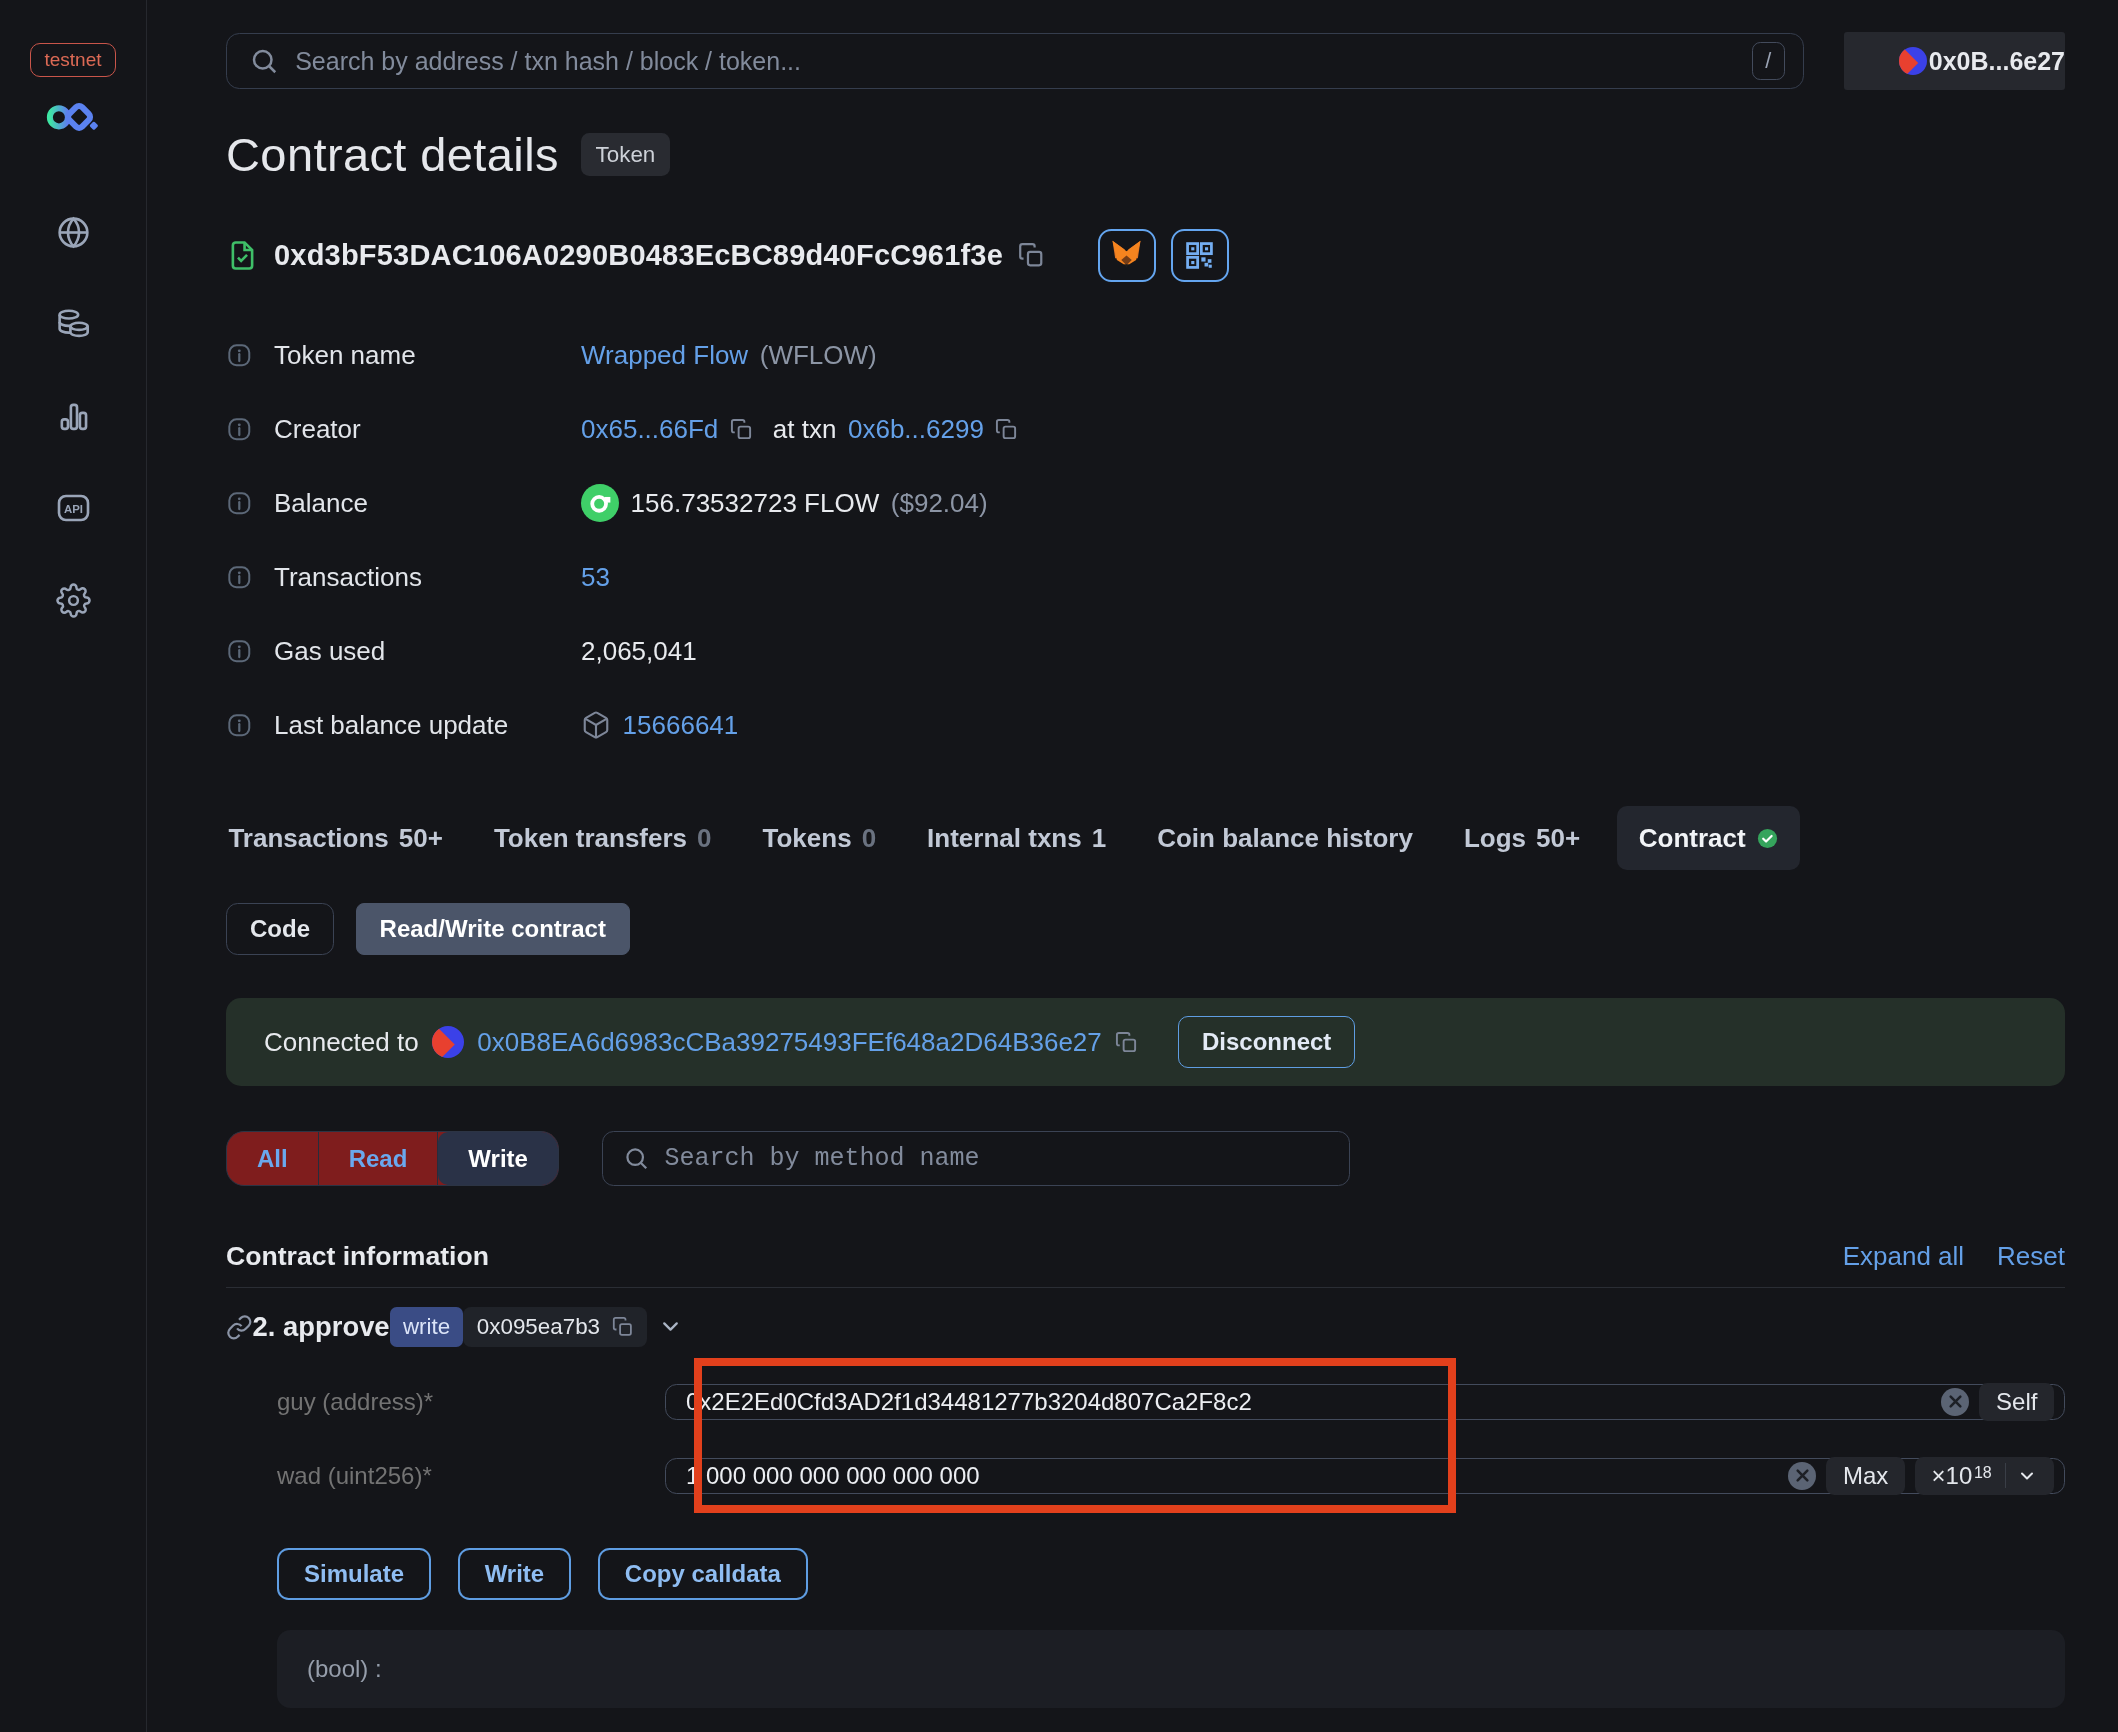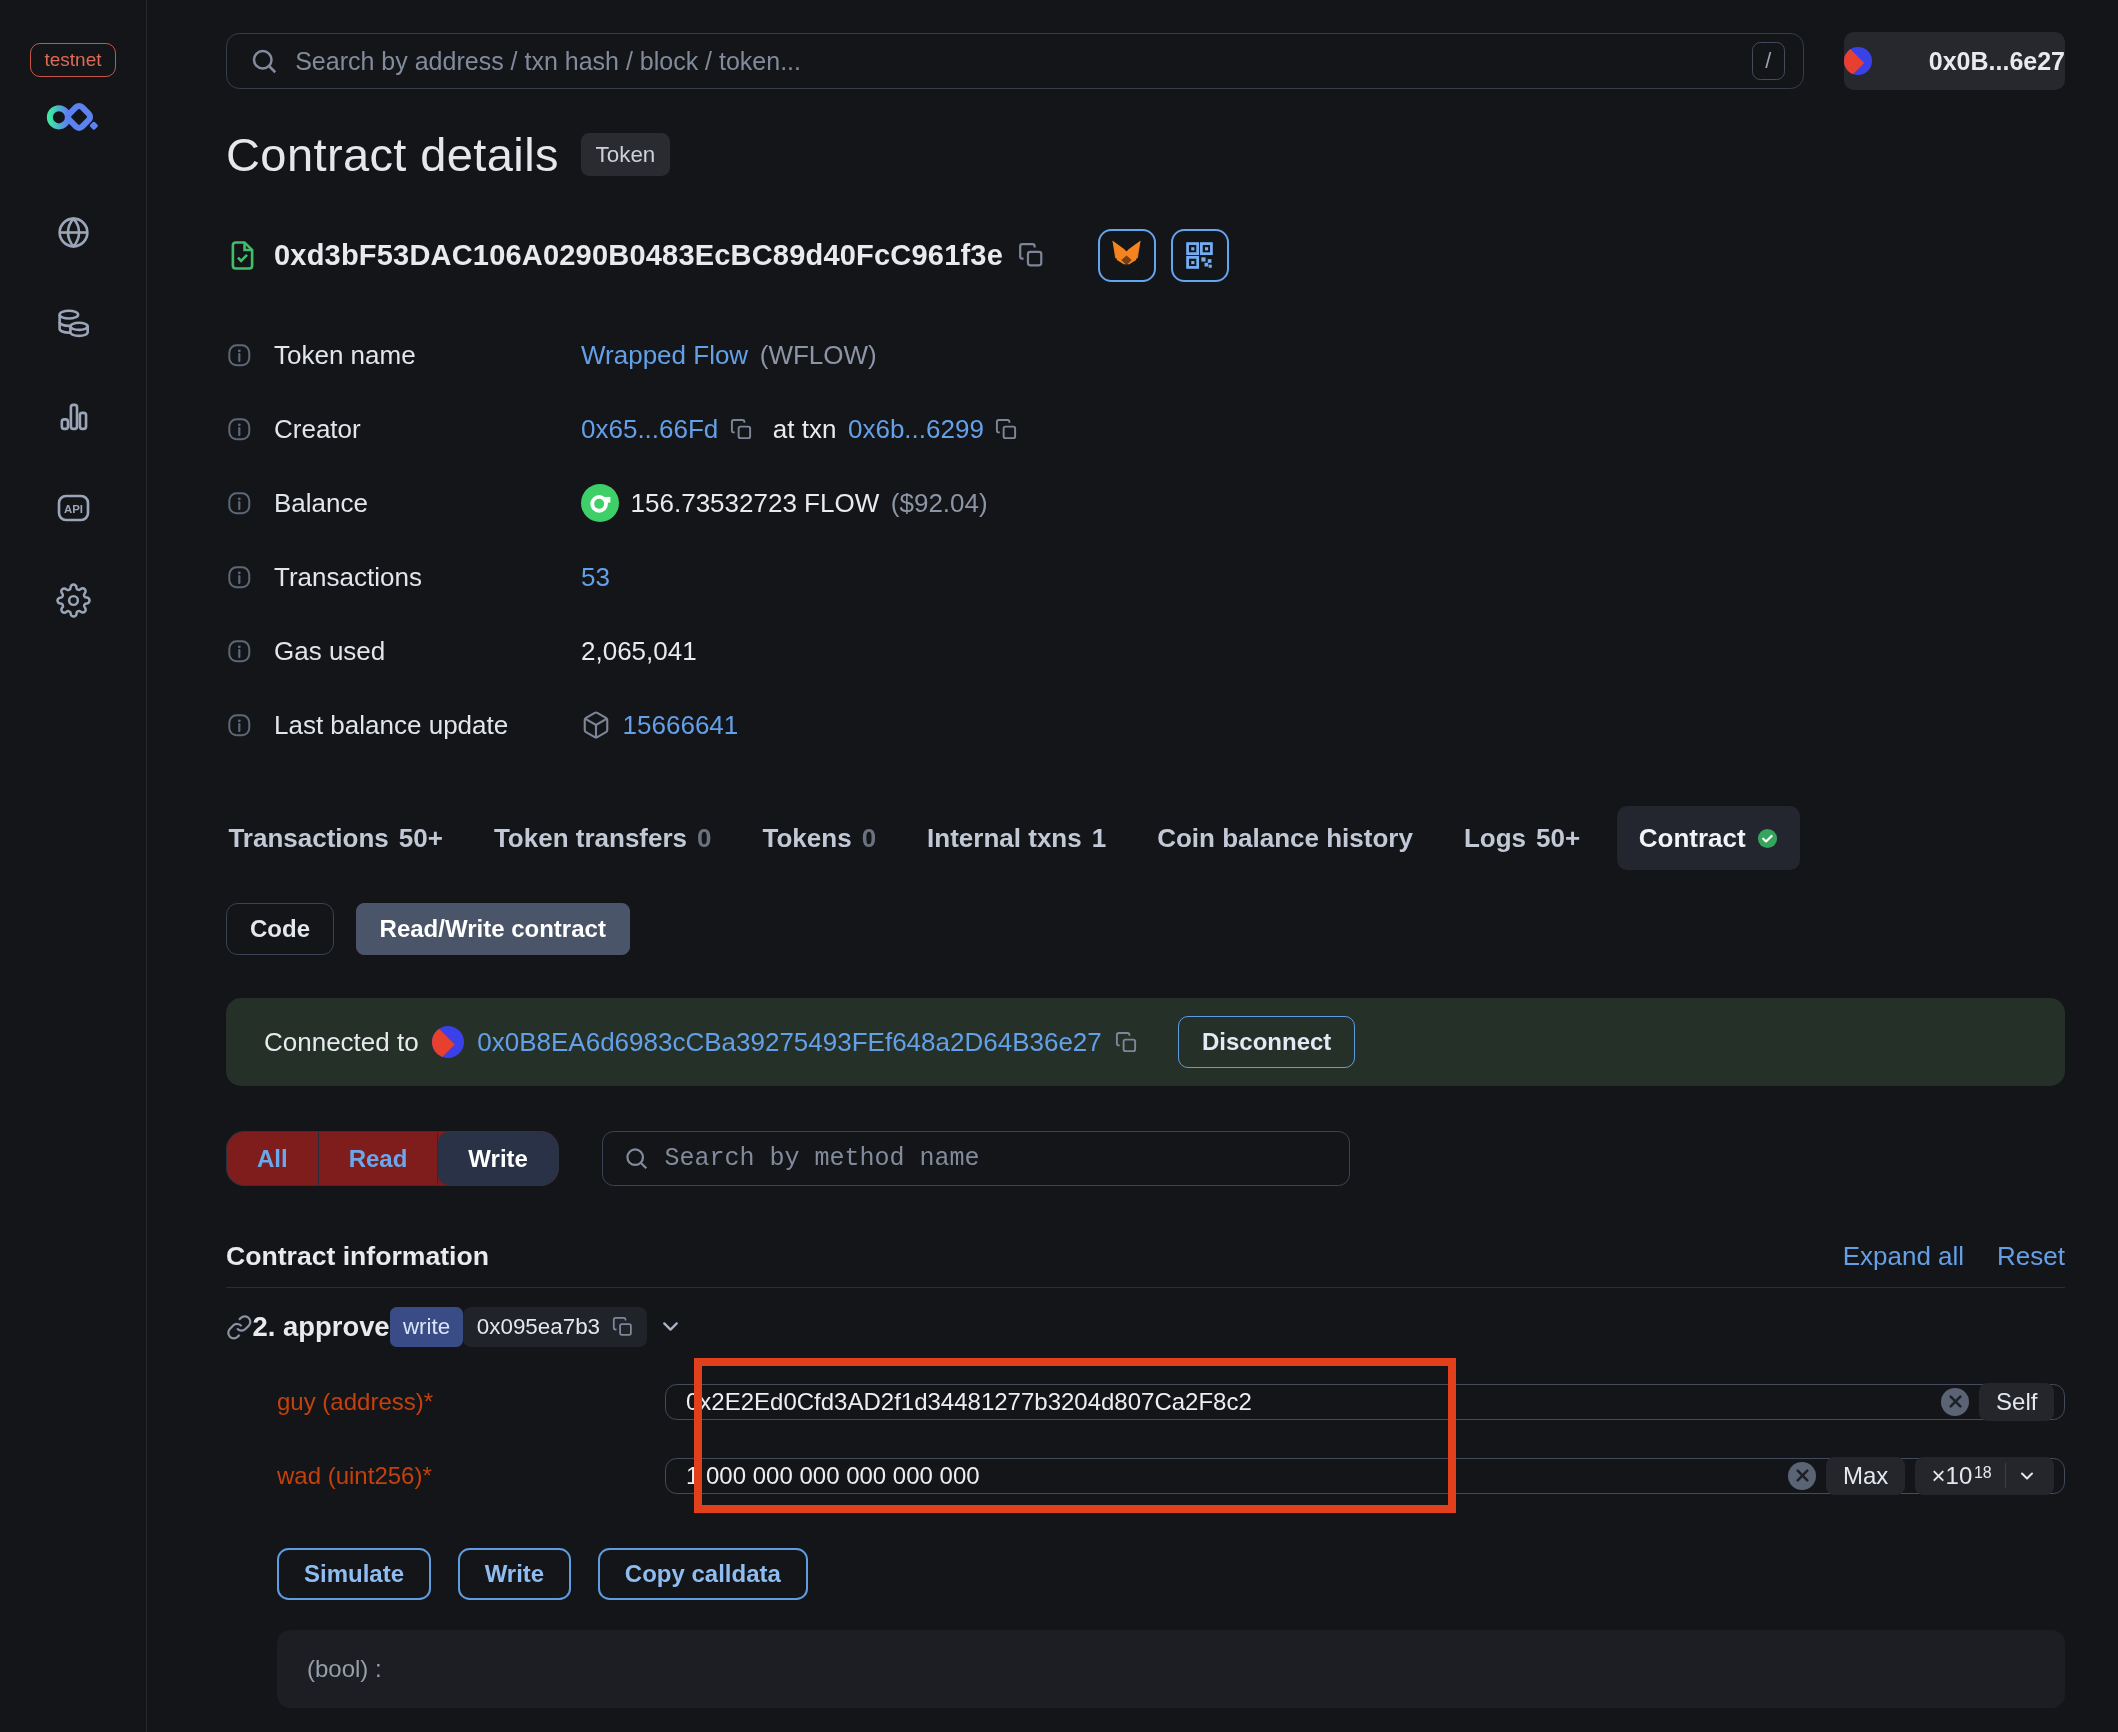--- a/index.html
+++ b/index.html
@@ -16,21 +16,21 @@
   .logo{margin-top:21.6px;}
   .nav{margin-top:80px;display:flex;flex-direction:column;gap:55px;align-items:center;}
   .nav-ic{width:37px;height:37px;display:flex;align-items:center;justify-content:center;cursor:pointer;}
   
   .main{position:absolute;left:147px;top:0;right:0;bottom:0;padding:32px 53px 0 79px;}
   .hdr{display:flex;align-items:center;gap:40px;}
   .search{flex:1;height:56px;border:1.7px solid #353d4d;border-radius:13.3px;display:flex;align-items:center;padding:0 18.3px 0 21.6px;gap:16.6px;background:transparent;}
   .search input{flex:1;background:transparent;border:0;outline:none;color:var(--txt);font-size:25px;}
   .search input::placeholder{color:#828b9c;}
   .kbd{width:33px;height:38px;border:1.7px solid #434b5c;border-radius:8.3px;color:#9aa3b4;font-size:21.6px;display:flex;align-items:center;justify-content:center;}
-  .wallet{width:221px;height:58px;background:#26282e;border-radius:10px;display:flex;align-items:center;justify-content:space-between;gap:2px;font-size:25px;font-weight:700;cursor:pointer;}
+  .wallet{width:221px;height:58px;background:#26282e;border-radius:3px;display:flex;align-items:center;justify-content:flex-end;gap:2px;font-size:25px;font-weight:700;cursor:pointer;}
   .avatar{position:relative;width:28px;height:28px;border-radius:50%;background:#3b41e8;overflow:hidden;flex:0 0 auto;}
   .avatar::after{content:"";position:absolute;width:72%;height:72%;background:#e8402f;transform:rotate(45deg);left:-16%;top:22%;}
   .titlebar{margin-top:37px;display:flex;align-items:center;gap:21.6px;}
   .title{font-size:47px;font-weight:500;color:#e5e7eb;letter-spacing:0.4px;}
   .type-badge{background:#292b31;border-radius:8.3px;padding:8.3px 15px;font-size:22.4px;color:#cdd1d8;}
   .addr-row{margin-top:47px;display:flex;align-items:center;gap:15px;height:53px;}
   .addr{font-size:29px;font-weight:600;letter-spacing:0.2px;}
   .ic-btn{width:58px;height:53px;border:2.5px solid #64a5ef;border-radius:13.3px;display:flex;align-items:center;justify-content:center;cursor:pointer;background:transparent;}
   .copy{cursor:pointer;display:flex;}
   
@@ -70,21 +70,21 @@
   .seclinks{display:flex;gap:33px;font-size:26px;}
   .divider{margin-top:15px;height:0.8px;background:#2a2d34;}
   .mrow{margin-top:20px;display:flex;align-items:center;height:38px;}
   .mname{font-size:27.4px;font-weight:600;}
   .wbadge{background:#3a4c85;color:#dbe4f8;border-radius:6.6px;padding:6.6px 13.3px;font-size:22.4px;font-weight:500;}
   .selbadge{background:#202329;border-radius:8px;padding:6.6px 13.3px;font-size:22.4px;display:flex;align-items:center;gap:11.6px;color:#e4e7ec;}
   
   .params{position:relative;margin-top:30px;}
   .prow{display:flex;align-items:center;height:52px;}
   .prow + .prow{margin-top:21.6px;}
-  .plabel{width:439px;padding-left:51px;font-size:24px;color:#c2410c;}
+  .plabel{width:439px;padding-left:51px;font-size:24px;color:#737373;}
   .field{flex:1;height:36px;border:1.7px solid #434b5c;border-radius:11.6px;display:flex;align-items:center;padding:0 10px 0 20px;gap:10px;background:transparent;}
   .field input{flex:1;min-width:0;background:transparent;border:0;outline:none;color:#eceef2;font-size:24px;}
   .xclear{width:28px;height:28px;border-radius:50%;background:#5b6474;display:flex;align-items:center;justify-content:center;cursor:pointer;flex:0 0 auto;}
   .inchip{background:#24262c;border-radius:8.3px;height:38px;padding:0 16.6px;display:flex;align-items:center;font-size:24px;color:#e4e7ec;cursor:pointer;white-space:nowrap;}
   .inchip sup{font-size:16px;margin-left:1.7px;transform:translateY(-3.3px);}
   .inchip .vr{width:0.8px;height:25px;background:#3a3e47;margin:0 11.6px 0 13.3px;}
   .annotation{position:absolute;left:468px;top:-18.3px;width:762px;height:155px;border:8.3px solid var(--red);pointer-events:none;}
   
   .acts{margin-top:46px;display:flex;gap:26.6px;padding-left:51px;}
   .ghost{height:52px;padding:0 25px;border:2.5px solid var(--blue-border);border-radius:11.6px;background:transparent;color:#8fbdf2;font-size:24px;font-weight:600;display:flex;align-items:center;cursor:pointer;}

